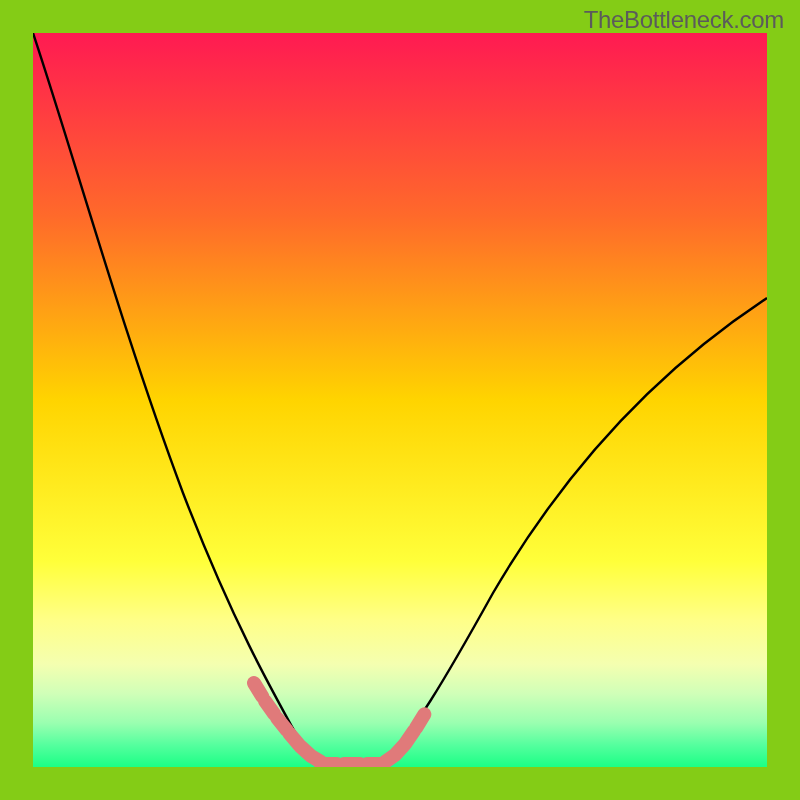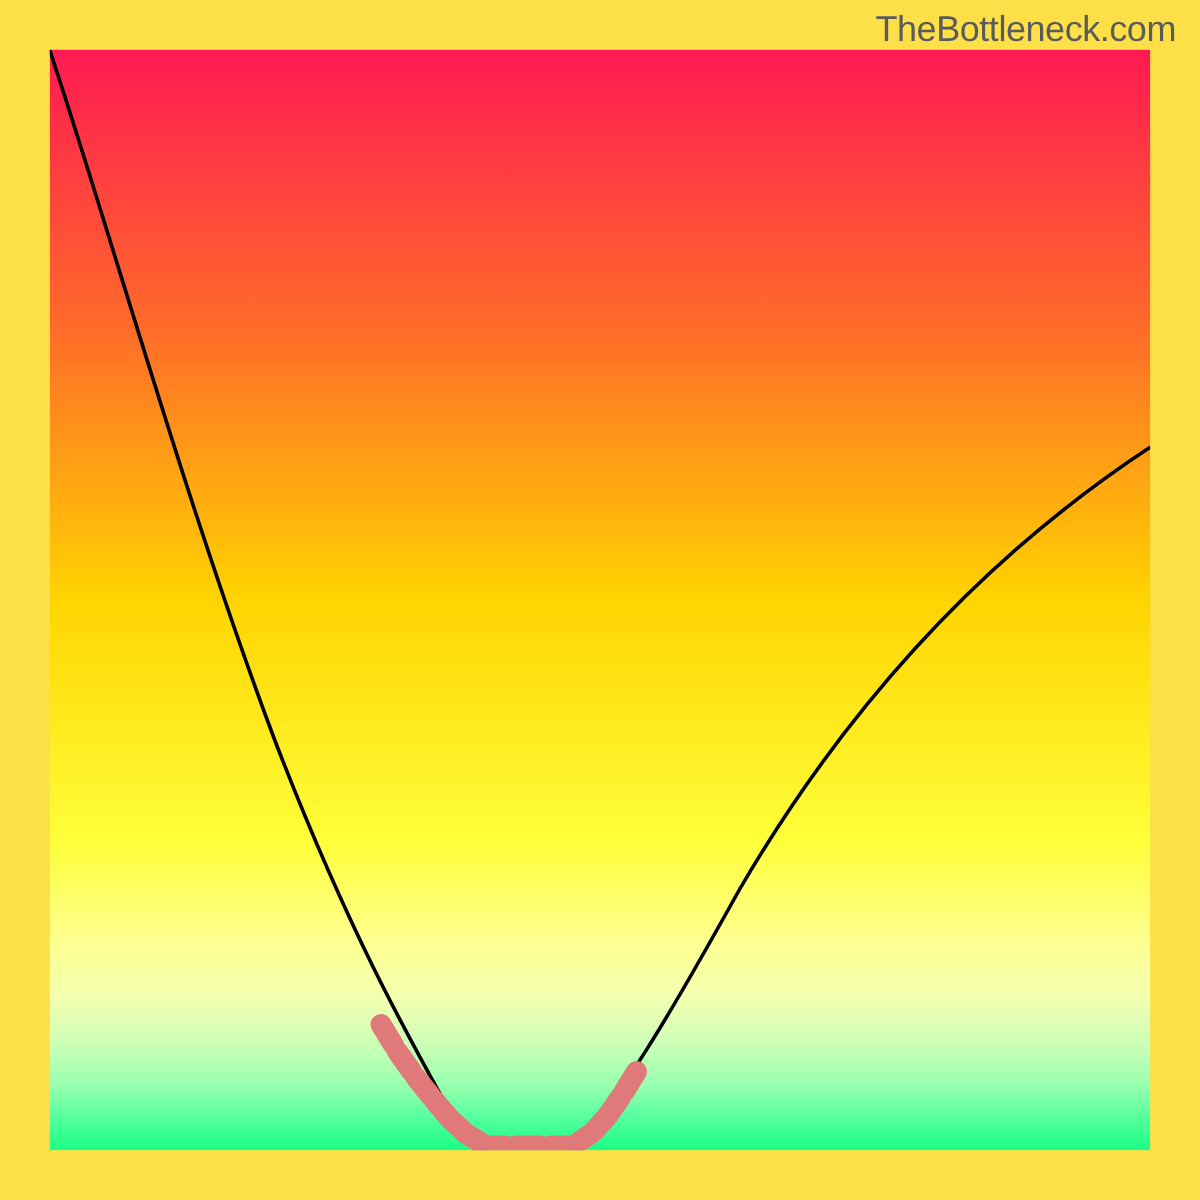--- a/index.html
+++ b/index.html
@@ -10,21 +10,21 @@
     background: #000;
     overflow: hidden;
     font-family: Arial, Helvetica, sans-serif;
   }
   .frame {
     position: absolute;
     top: 0;
     left: 0;
     width: 800px;
     height: 800px;
-    background: #fde047;
+    background: #84cc16;
   }
   .plot-area {
     position: absolute;
     top: 33px;
     left: 33px;
     width: 734px;
     height: 734px;
     overflow: hidden;
   }
   .gradient {

